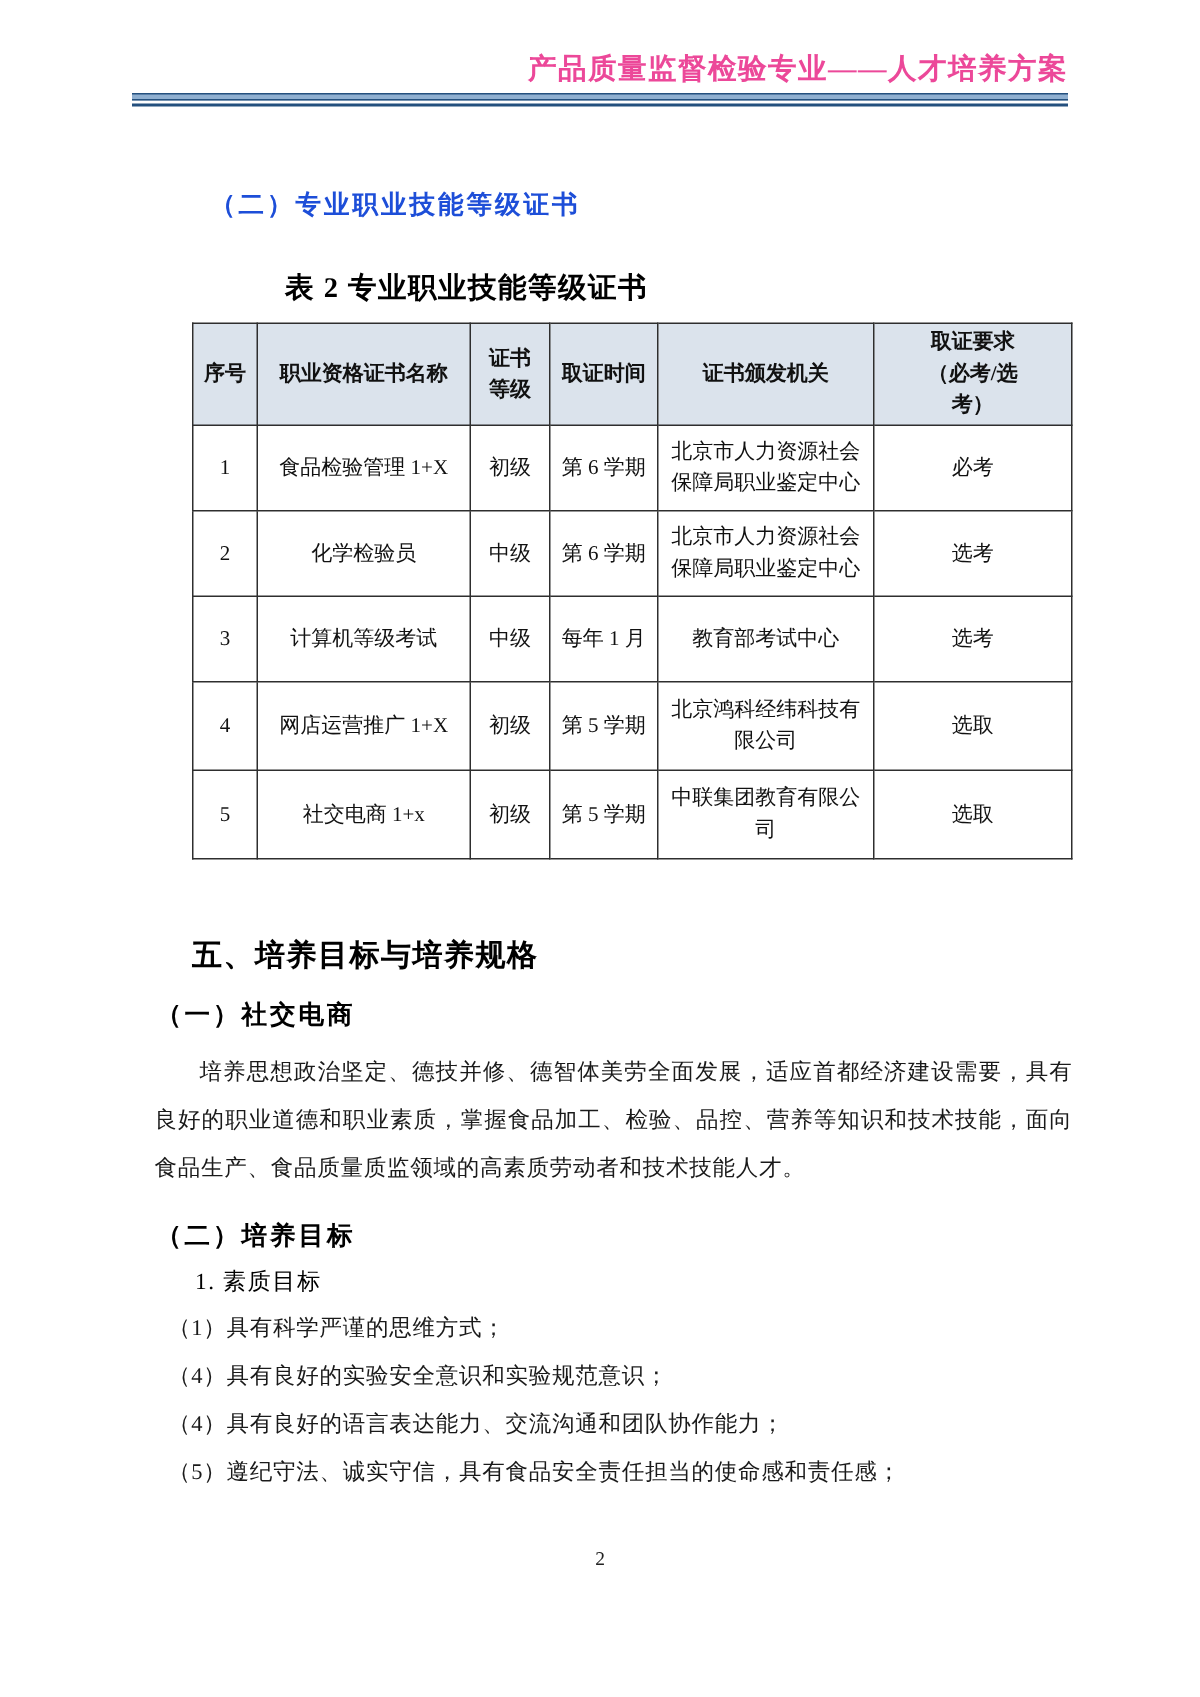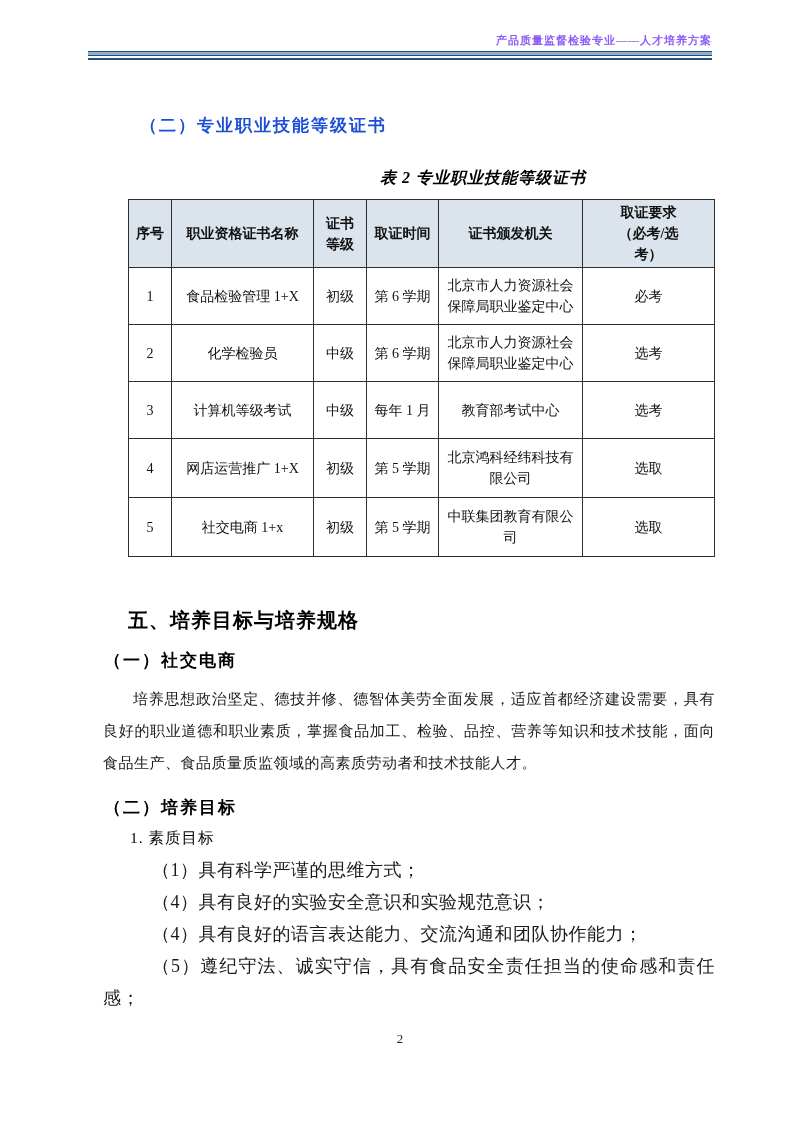--- a/index.html
+++ b/index.html
@@ -11,24 +11,24 @@
     background: #ffffff;
     font-family: "Liberation Serif", "DejaVu Serif", serif;
     color: #1a1a1a;
     overflow: hidden;
   }
 
   
   .doc-header { margin: 0 88px; padding-top: 33px; }
   .doc-header-title {
     text-align: right;
-    font-size: 11px;
-    font-weight: bold;
-    letter-spacing: 1px;
-    color: #8b5cf6;
+    font-size: 19px;
+    font-weight: bold;
+    letter-spacing: 1px;
+    color: #ec4899;
   }
   .rule-band {
     margin-top: 3px;
     height: 3px;
     background: #8fafd0;
     border-top: 1.5px solid #24507e;
     border-bottom: 1.5px solid #24507e;
   }
   .rule-thin { margin-top: 2px; height: 2px; background: #24507e; }
 
@@ -38,27 +38,26 @@
     font-size: 17px;
     font-weight: bold;
     letter-spacing: 2px;
     color: #1d4ed8;
   }
 
   
   .table-caption {
     width: 586px;
     margin: 31px 0 0 128px;
-    text-align: center;
+    text-align: left;
     transform: translateX(62px);
-    font-size: 16px;
-    font-weight: bold;
-    letter-spacing: 1px;
-    color: #000;
-    font-style: italic;
+    font-size: 19px;
+    font-weight: bold;
+    letter-spacing: 1px;
+    color: #000;
   }
   table.cert-table {
     margin: 10px 0 0 128px;
     width: 586px;
     border-collapse: collapse;
     table-layout: fixed;
   }
   .cert-table th, .cert-table td {
     border: 1px solid #2e2e2e;
     text-align: center;
@@ -103,22 +102,22 @@
   }
   .sub-heading-2 { margin-top: 17px; }
   .num-heading {
     margin: 9px 0 0 130px;
     font-size: 15.5px;
     font-weight: normal;
     letter-spacing: 1px;
     color: #000;
   }
   .goal-list {
-    margin: 5px 85px 0 103px;
-    font-size: 18px;
+    margin: 5px 85px 0 63px;
+    font-size: 15px;
     line-height: 32px;
     letter-spacing: 0.5px;
     text-align: justify;
   }
   .goal-item { margin: 0; text-indent: 49px; }
 
   
   .page-number {
     position: absolute;
     top: 1031px;

